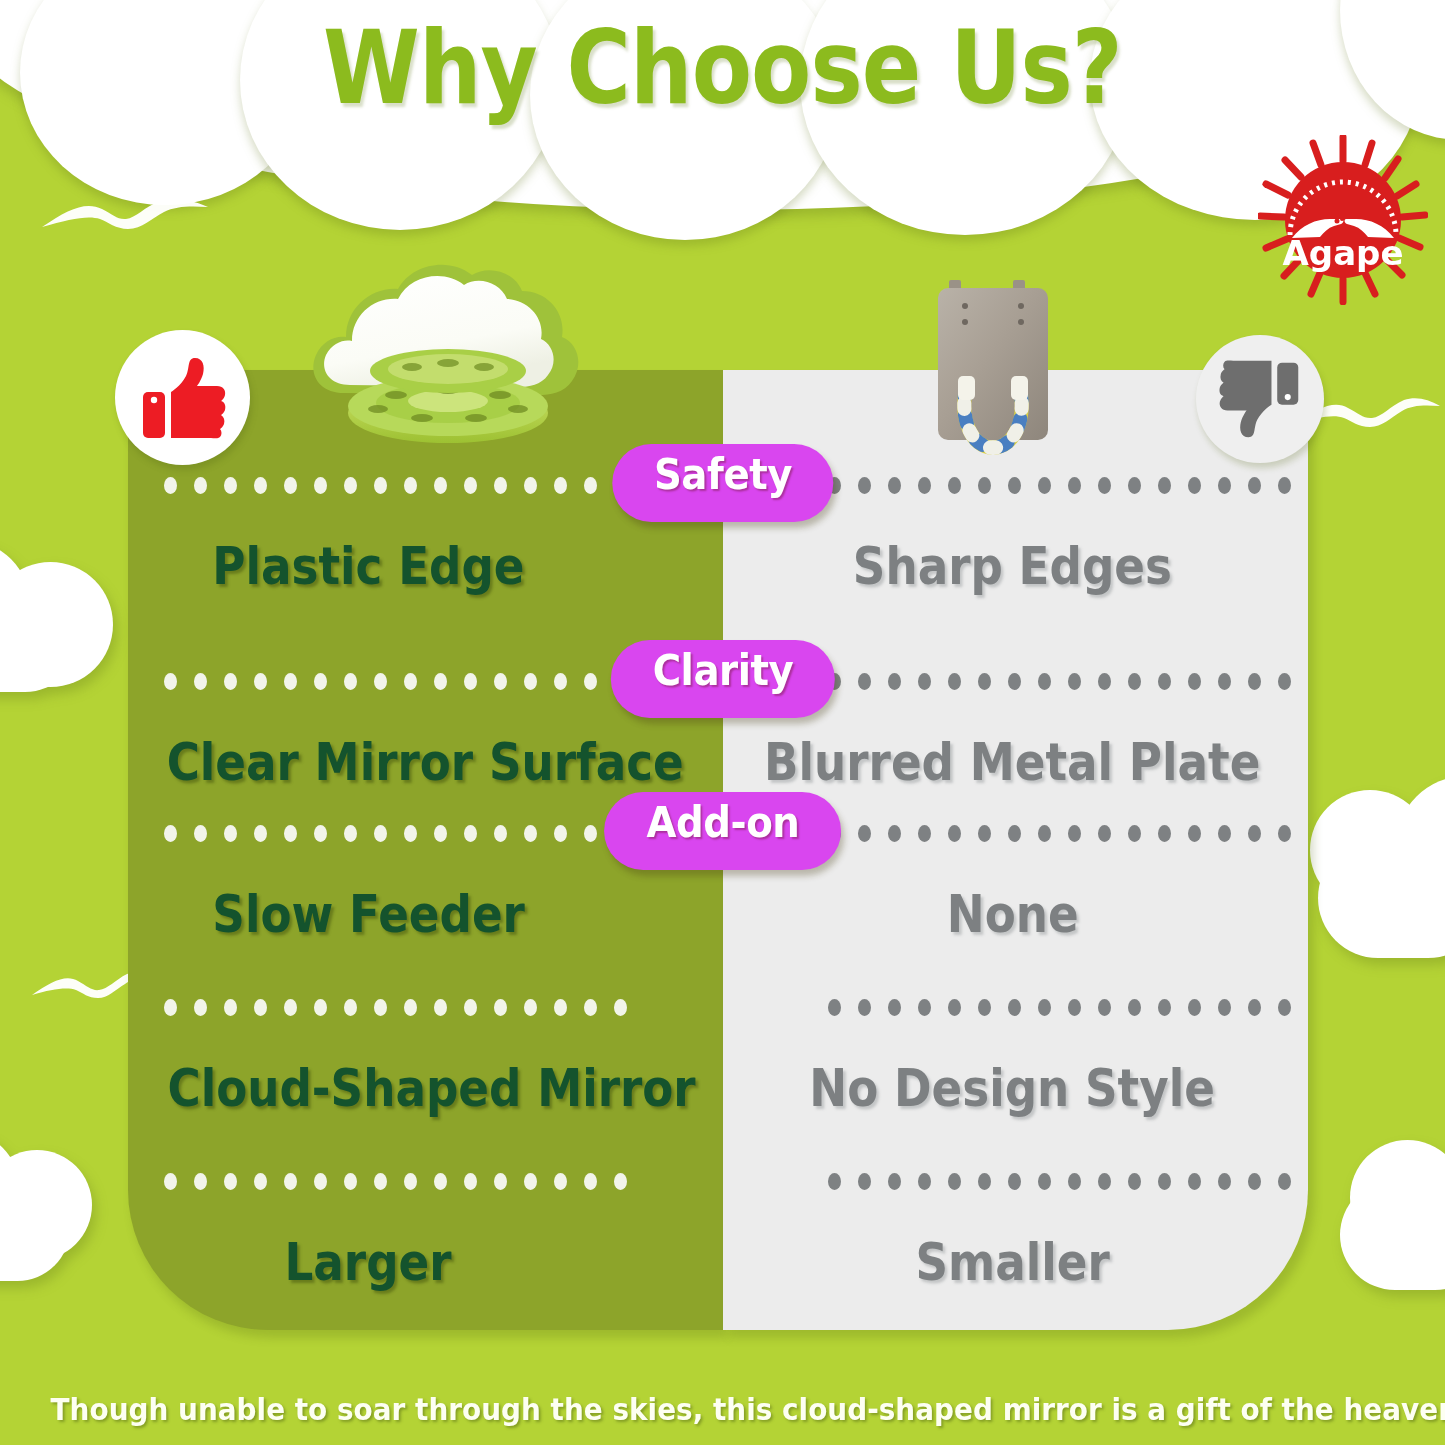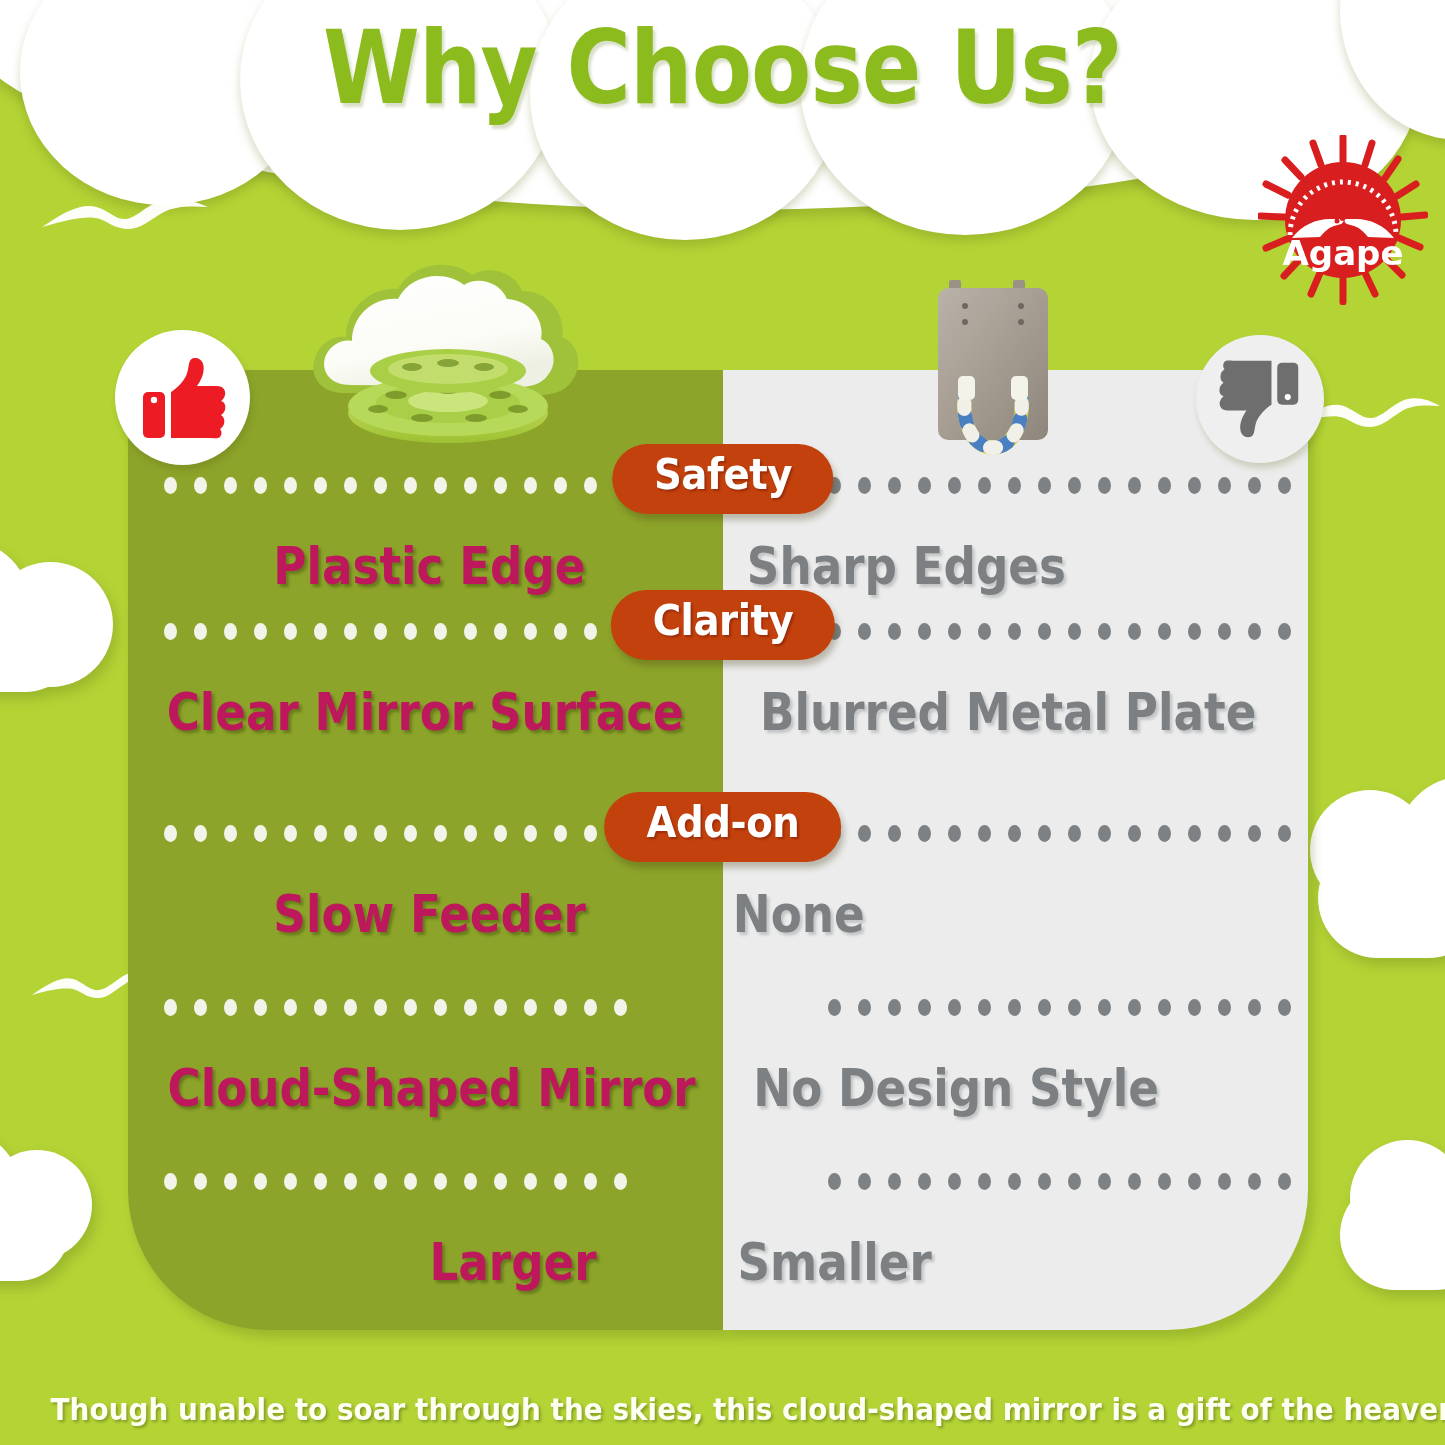--- a/index.html
+++ b/index.html
@@ -144,24 +144,24 @@
     border-radius: 50%;
   }
   .dots.left i  { background: #f2f4ea; }
   .dots.right i { background: #7e8183; }
 
   .badge {
     position: absolute;
     left: 50%;
     top: -32px;
     transform: translateX(-50%);
-    background: #c2410c;
+    background: #d946ef;
     color: #ffffff;
     border-radius: 44px;
-    padding: 9px 34px 18px 34px;
+    padding: 9px 34px 26px 34px;
     font-family: "DejaVu Sans", sans-serif;
     font-weight: bold;
     font-size: 43px;
     line-height: 1.0;
     letter-spacing: -0.5px;
     white-space: nowrap;
     transform-origin: center;
     box-shadow: 3px 6px 6px rgba(70,60,20,0.30);
     text-shadow: 2px 2px 2px rgba(90,10,10,0.35);
   }
@@ -172,27 +172,27 @@
     top: 62px;
     font-family: "DejaVu Sans", sans-serif;
     font-weight: bold;
     font-size: 52px;
     line-height: 1.1;
     white-space: nowrap;
   }
   .val span { display: inline-block; transform: scaleX(0.87); transform-origin: center; }
   .val.left {
     left: 128px; width: 481px;
-    text-align: right;
-    color: #be185d;
+    text-align: center;
+    color: #14532d;
     text-shadow: 3px 3px 3px rgba(60,75,10,0.45);
   }
   .val.right {
     left: 723px; width: 579px;
-    text-align: left;
+    text-align: center;
     color: #7d8082;
     text-shadow: 3px 3px 3px rgba(120,125,128,0.35);
   }
 
   
   #footer-text {
     position: absolute;
     left: 0;
     bottom: 18px;
     width: 1445px;
@@ -403,21 +403,21 @@
           <i></i>
           <i></i>
           <i></i>
           <i></i>
       </div>
       <div class="badge"><span>Safety</span></div>
       <div class="val left"><span>Plastic Edge</span></div>
       <div class="val right"><span>Sharp Edges</span></div>
     </div>
 
-    <div class="row" style="top:622px;">
+    <div class="row" style="top:672px;">
       <div class="dots left">
         <i></i>
           <i></i>
           <i></i>
           <i></i>
           <i></i>
           <i></i>
           <i></i>
           <i></i>
           <i></i>

